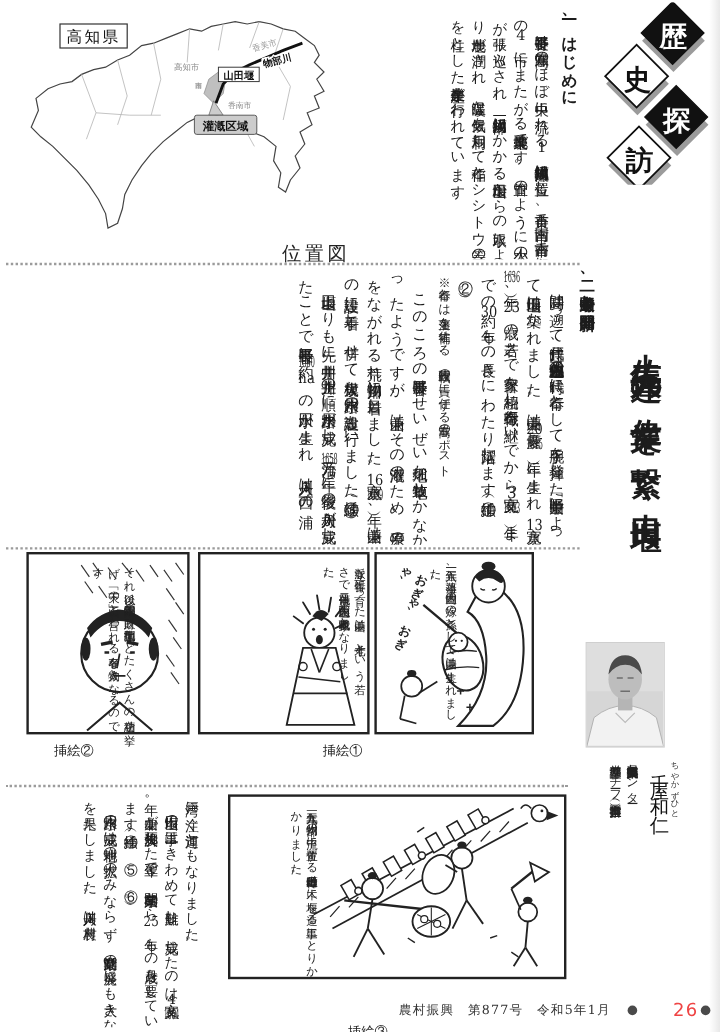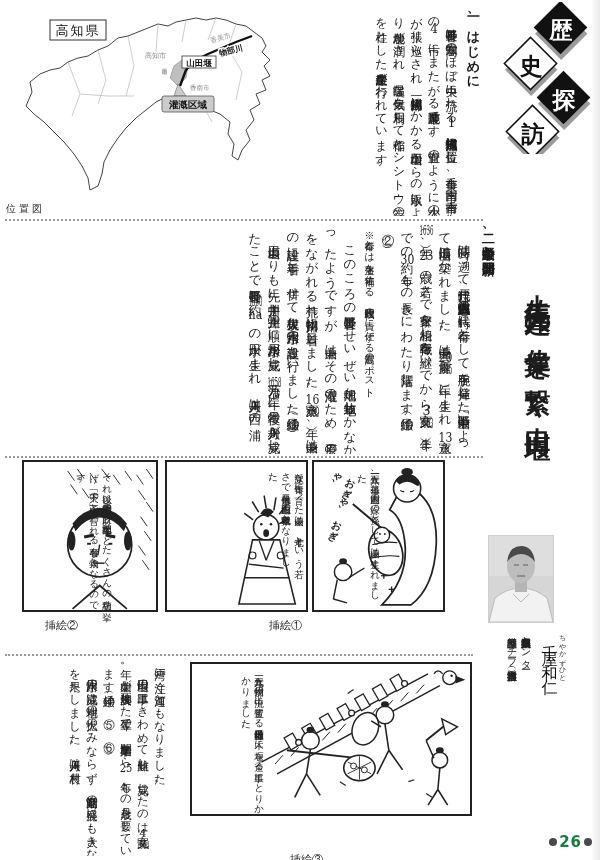--- a/index.html
+++ b/index.html
@@ -6,21 +6,21 @@
   .page{position:relative;width:600px;height:860px;background:#ffffff;overflow:hidden;
         font-family:"DejaVu Serif","Liberation Serif",serif;color:#1c1c1c;}
   .vtext{writing-mode:vertical-rl;text-orientation:mixed;overflow:hidden;}
   .tcy{text-combine-upright:all;}
   .sec-head{font-family:"DejaVu Sans","Liberation Sans",sans-serif;font-weight:bold;
             font-size:13px;margin-left:5px;}
   .para{margin:0;}
   .dotted{position:absolute;border-top:2px dotted #9b9b9b;height:0;}
   
   .map-block{position:absolute;left:6px;top:8px;width:286px;height:208px;}
-  .map-caption{text-align:left;font-size:10px;letter-spacing:3px;color:#222;margin-top:-2px;}
+  .map-caption{text-align:right;font-size:16px;letter-spacing:3px;color:#222;margin-top:-2px;}
   .sec1{position:absolute;left:292px;top:9px;width:190px;height:207px;
         font-size:12px;line-height:17.5px;}
   .badge{position:absolute;left:487px;top:2px;}
   .main-title{position:absolute;left:498px;top:156px;width:58px;height:382px;
         font-size:26px;font-weight:bold;letter-spacing:4px;text-align:center;
         font-family:"DejaVu Serif","Liberation Serif",serif;}
   
   .sec2{position:absolute;left:6px;top:224px;width:492px;height:230px;
         font-size:12.5px;line-height:19px;}
   .note{font-size:10px;line-height:13px;color:#222;margin-left:3px;margin-right:3px;}
@@ -40,21 +40,21 @@
   .author-name rt{font-size:7px;letter-spacing:0;color:#333;}
   .author-org{font-size:10px;line-height:14px;color:#222;}
   
   .sec3{position:absolute;left:6px;top:660px;width:162px;height:196px;
         font-size:11.5px;line-height:17px;}
   .footer{position:absolute;right:8px;top:833px;display:flex;align-items:center;gap:14px;}
   .journal{font-size:10.5px;color:#333;letter-spacing:1px;}
   .pageno{display:flex;align-items:center;gap:2px;}
   .pageno .dot{width:8px;height:8px;border-radius:50%;background:#4a4a4a;}
   .pageno .num{font-family:"DejaVu Sans","Liberation Sans",sans-serif;
-               font-weight:bold;font-size:15px;color:#15803d;letter-spacing:1px;}
+               font-weight:normal;font-size:15px;color:#ef4444;letter-spacing:1px;margin-left:28px;}
   .edge-shade{position:absolute;right:0;top:0;width:9px;height:100%;
               background:linear-gradient(to right,rgba(0,0,0,0),rgba(0,0,0,0.09));}
 </style>
 </head>
 <body>
 
 <div class="page">
 
   <div class="map-block">
     <svg width="286" height="192" viewBox="0 0 286 192">
@@ -344,20 +344,21 @@
         <line x1="238" y1="132" x2="244" y2="136"></line>
           <line x1="158" y1="30" x2="164" y2="26"></line>
       </g>
     </svg>
     <div class="hand" style="left:6px;top:6px;width:68px;height:140px;">一六三九年　物部川の中流に位置する土佐山田町神母ノ木に堰を造る工事にとりかかりました。</div>
   </div>
 
   <div class="ill-caption" style="left:290px;top:852px;">挿絵③</div>
 
   <div class="footer">
+    <span class="journal">農村振興　第877号　令和5年1月</span>
     <span class="pageno">
       <span class="dot"></span>
       <span class="num">26</span>
       <span class="dot"></span>
     </span>
   </div>
 
   <div class="edge-shade"></div>
 </div>
 

